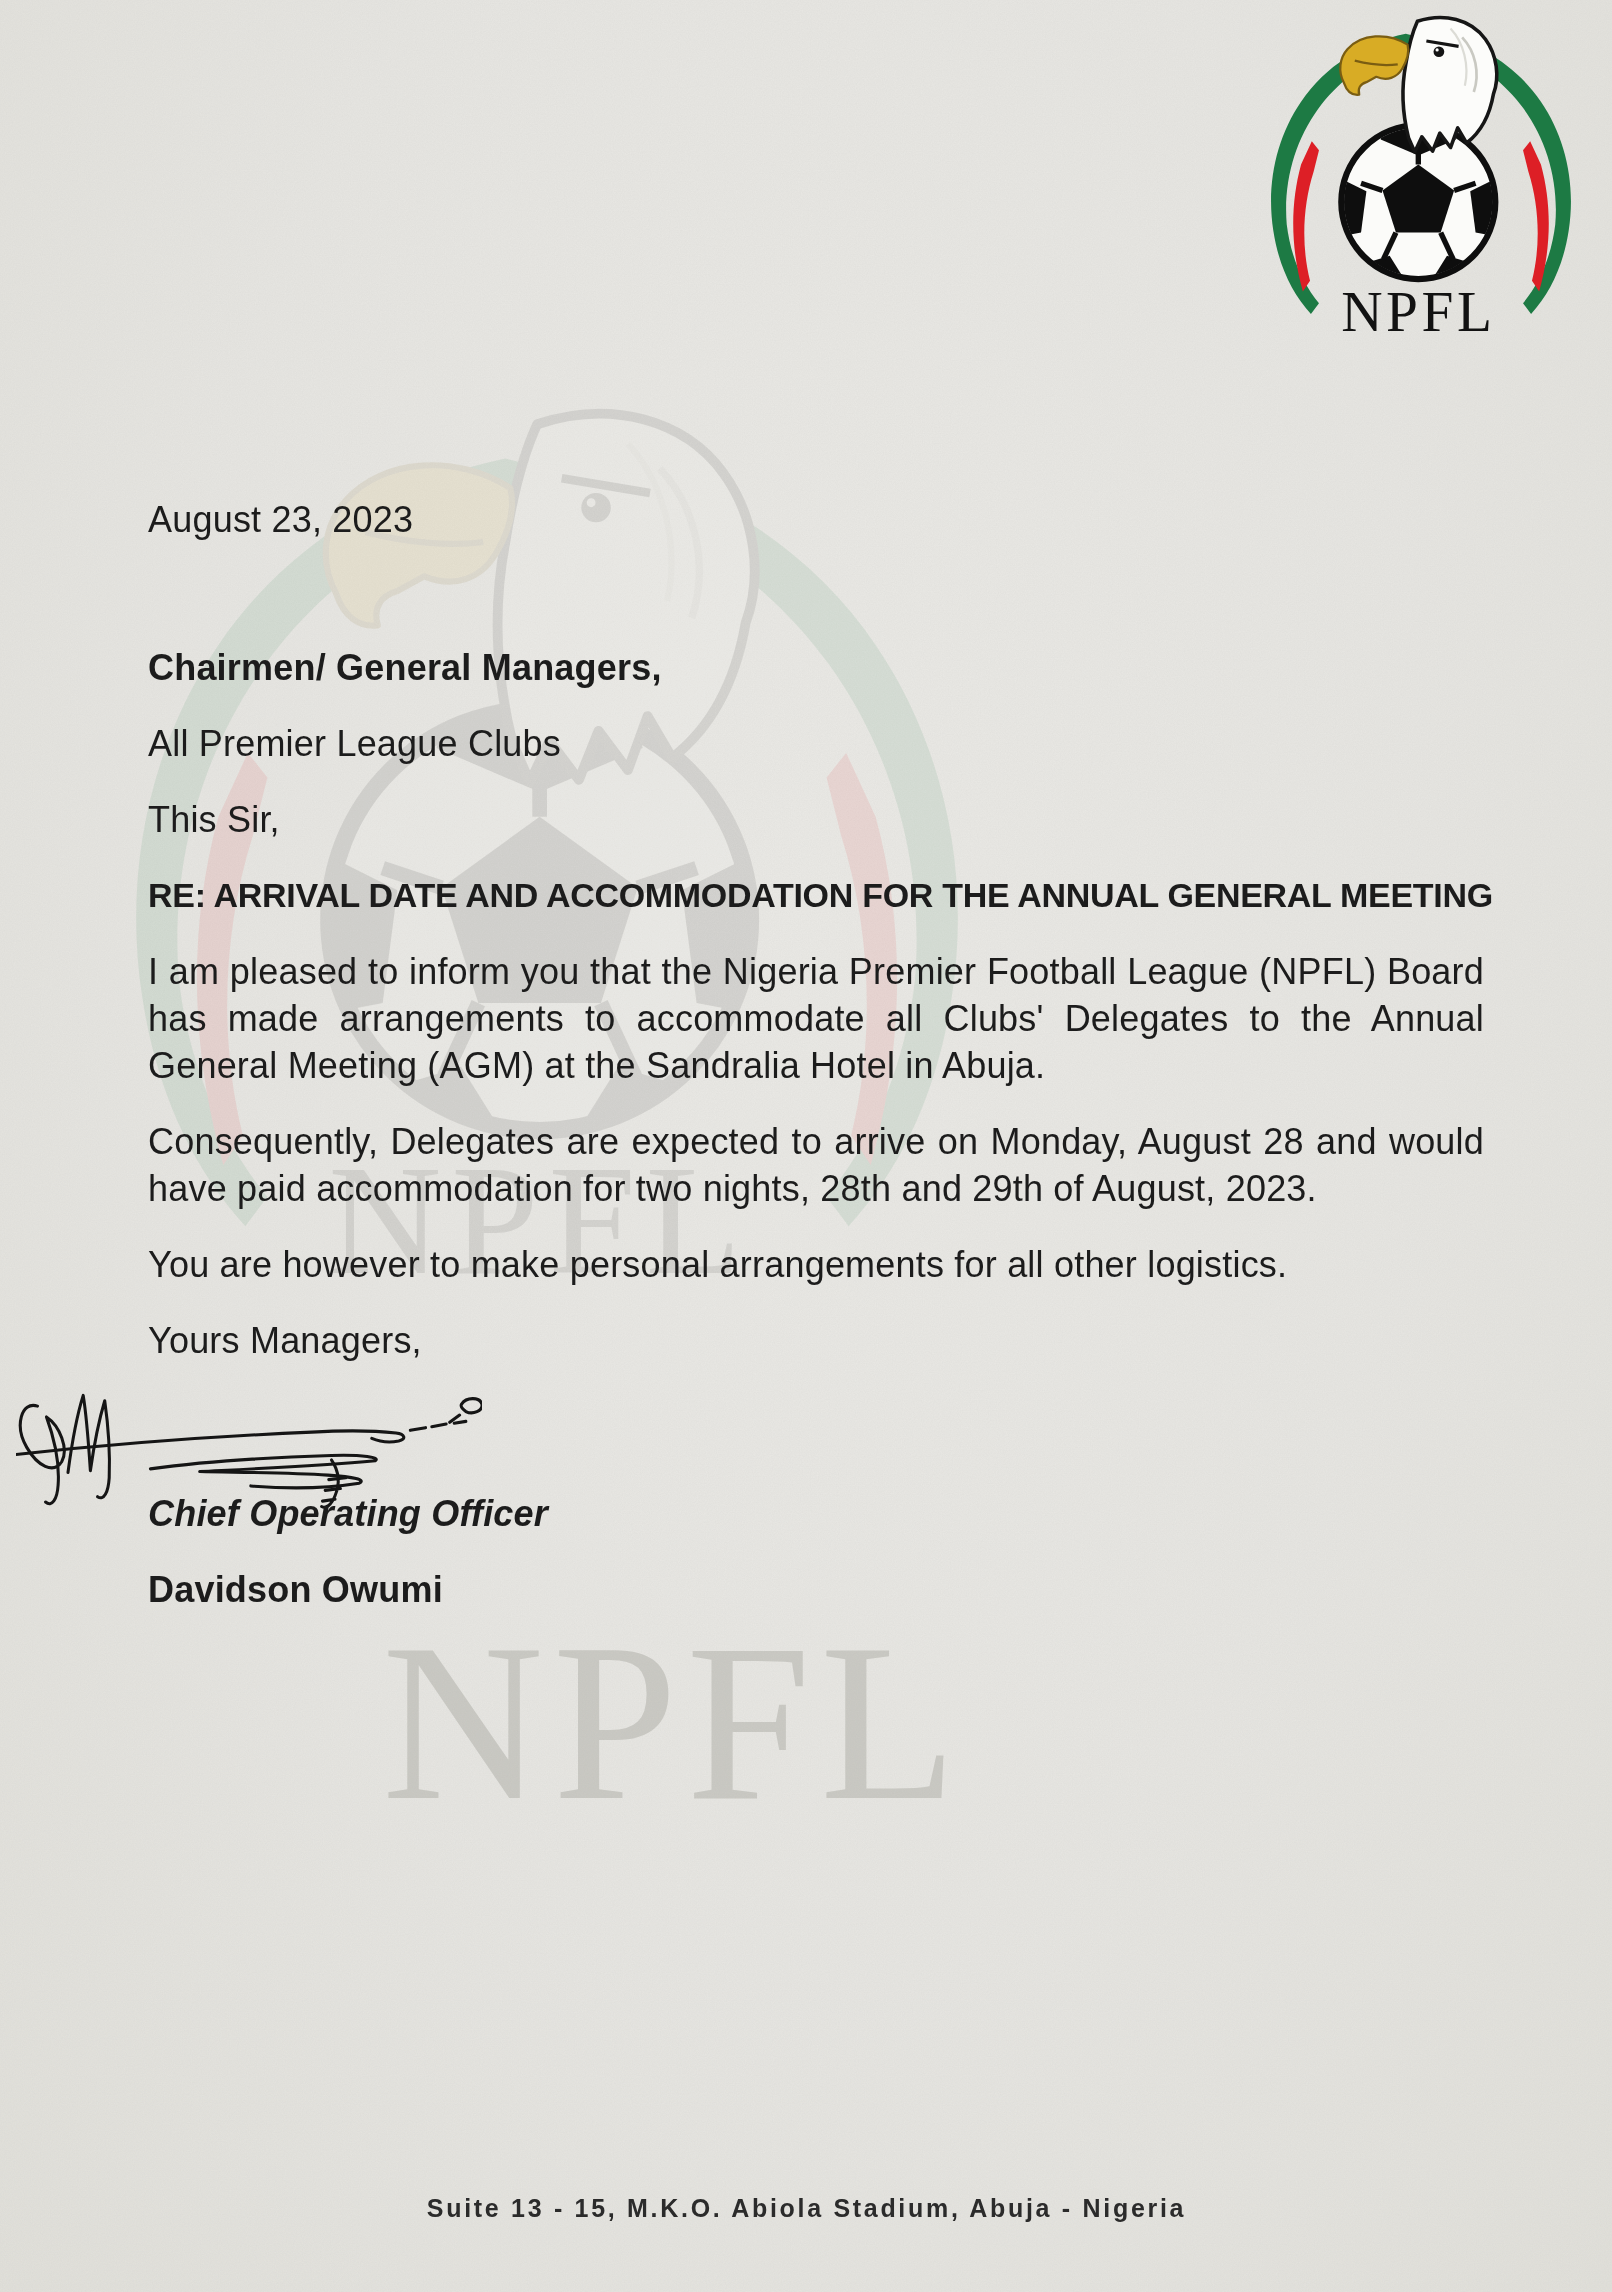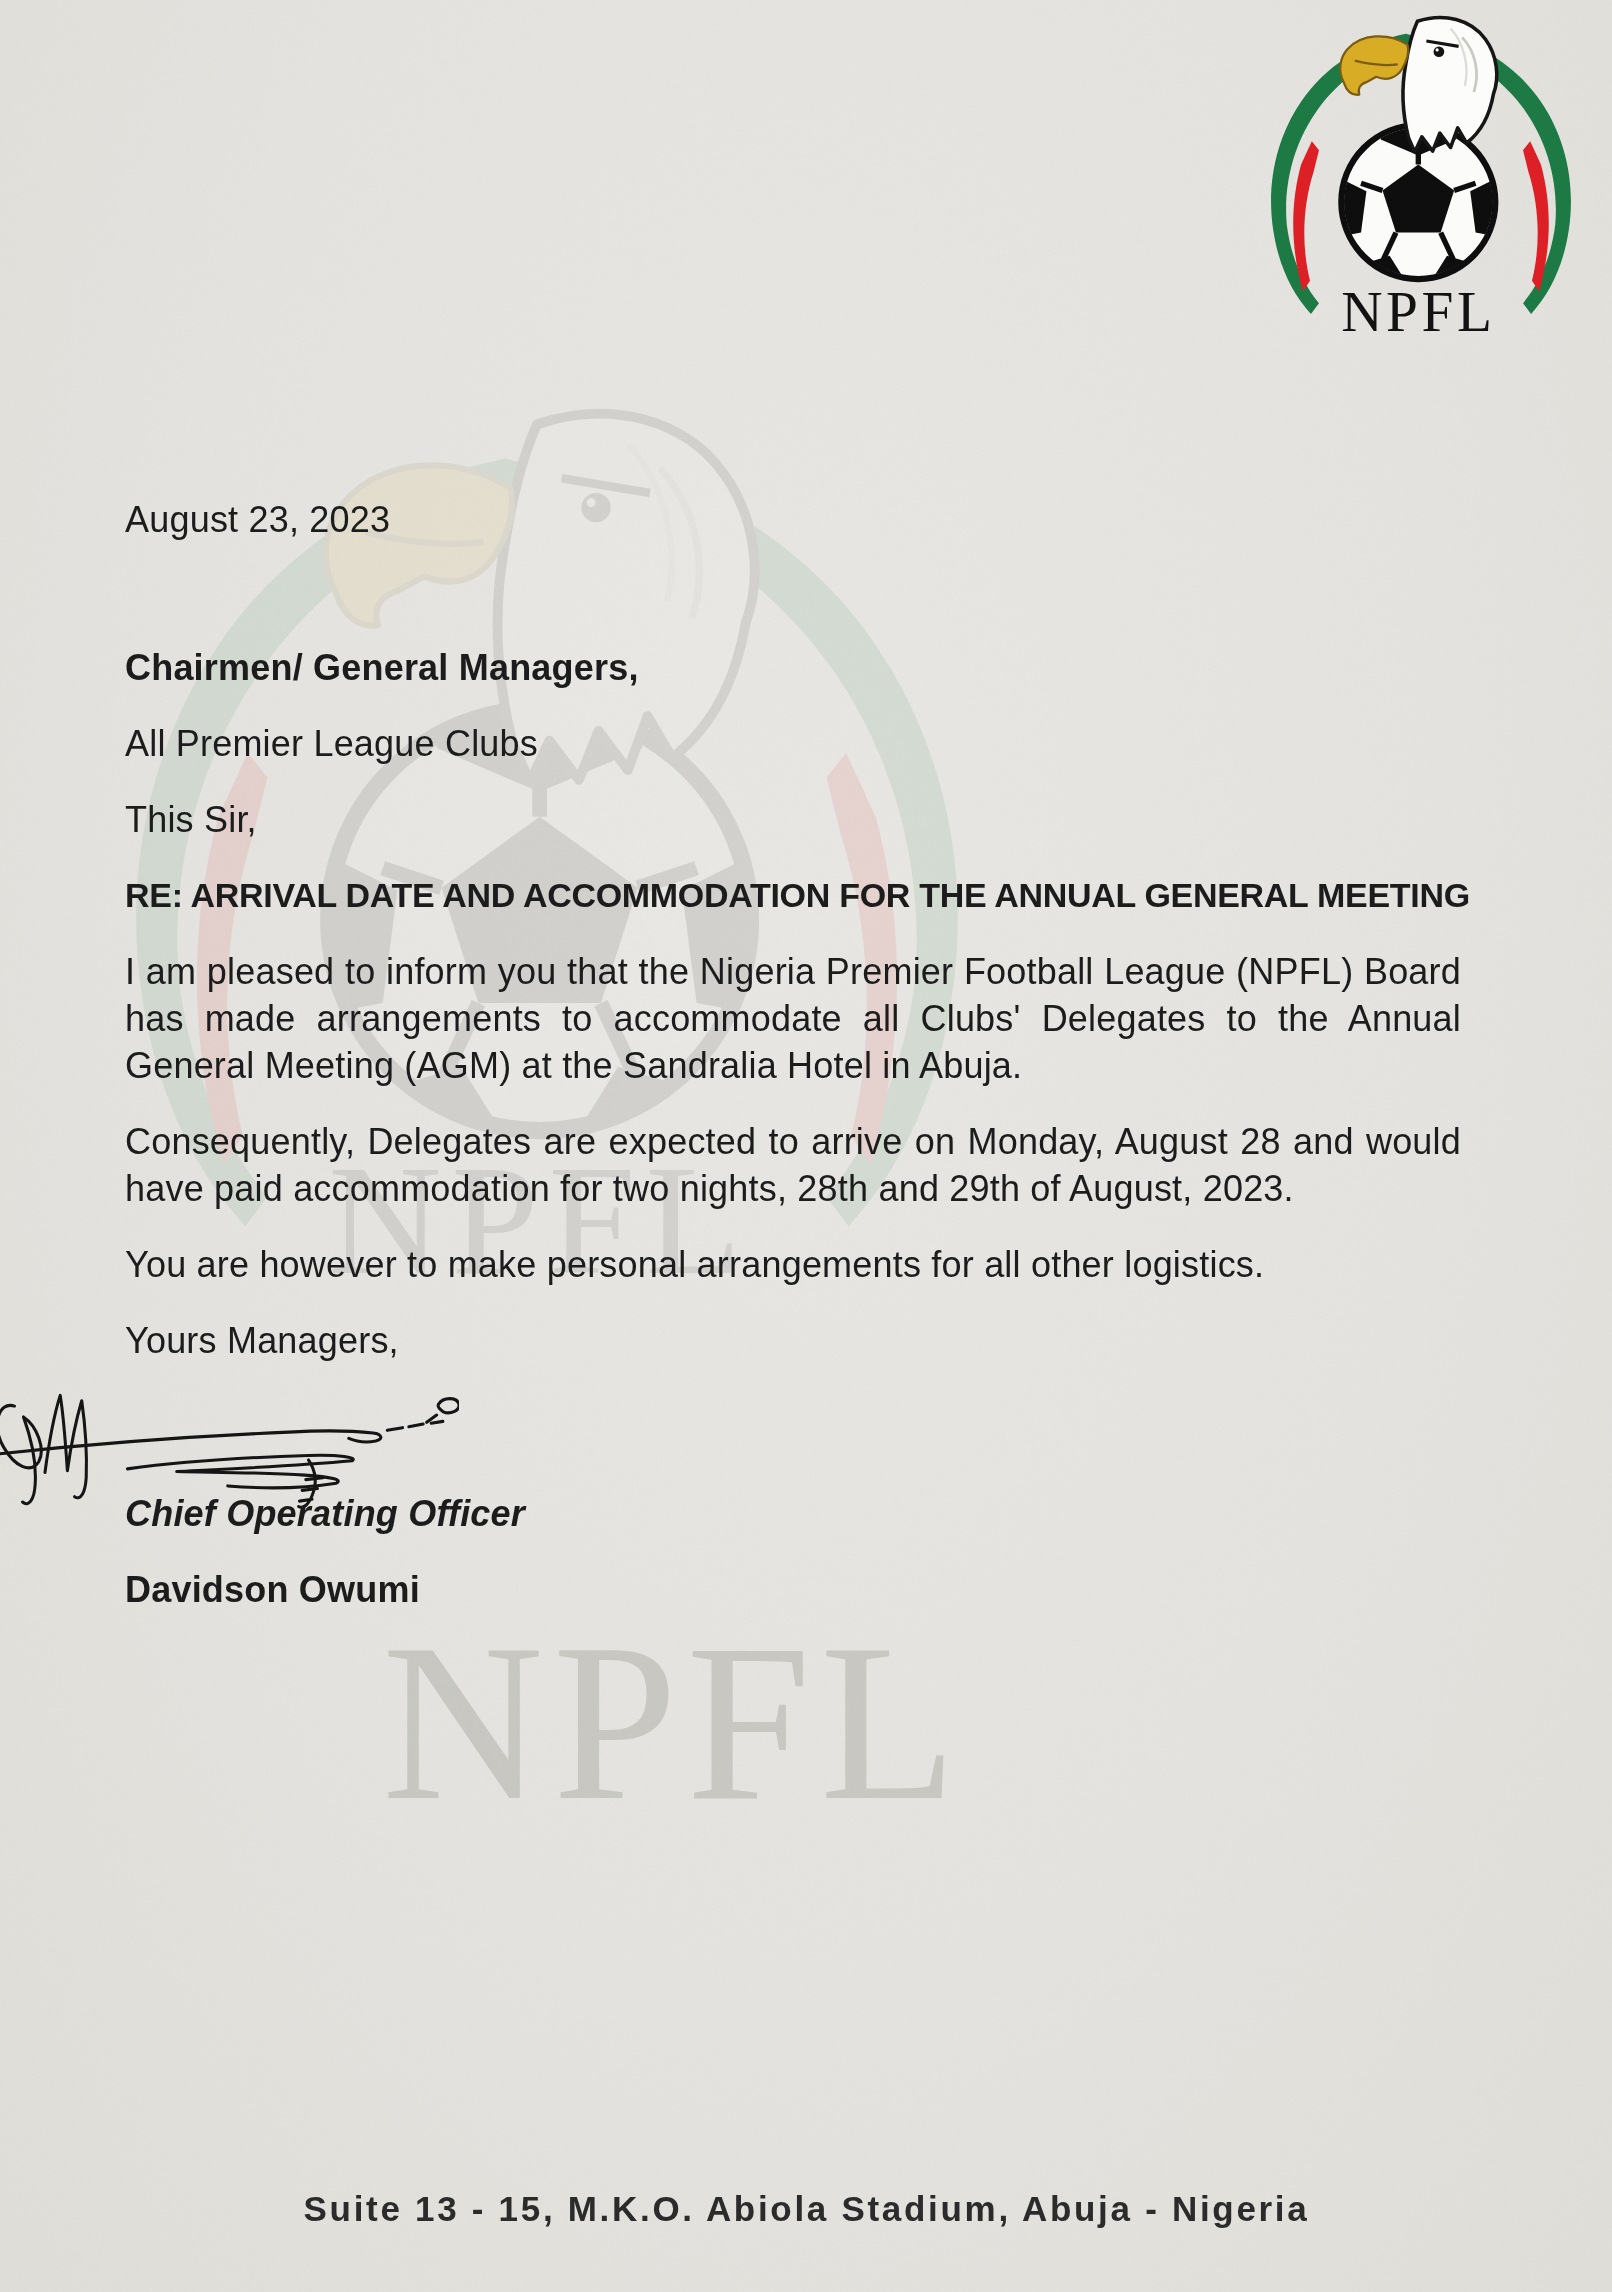--- a/index.html
+++ b/index.html
@@ -14,34 +14,34 @@
   }
   .noise{position:absolute;left:0;top:0;width:1613px;height:2293px;pointer-events:none;}
   .logo{position:absolute;top:7.2px;right:3.6px;width:376px;height:358px;}
   .wm-logo{position:absolute;left:32px;top:385px;width:1030px;height:981px;opacity:0.09;pointer-events:none;}
   .wm-text{
     position:absolute;left:382px;top:1610px;
     font-family:"Liberation Serif", serif;
     font-size:224px;line-height:1;letter-spacing:9px;
     color:#8f8f86;opacity:0.32;pointer-events:none;
   }
-  .content{position:absolute;left:125px;top:496px;width:1336px;}
+  .content{position:absolute;left:148px;top:496px;width:1336px;}
   .content .line, .content p{
     font-size:36px;line-height:47px;margin:0 0 29px 0;letter-spacing:0.2px;
   }
   .date{margin-bottom:101px !important;}
   .bold{font-weight:bold;}
   .italic{font-style:italic;}
   .subject{font-size:34px !important;letter-spacing:-0.3px !important;white-space:nowrap;}
   .content p{text-align:justify;}
   .closing{margin-bottom:0 !important;}
   .signature{display:block;width:466px;height:121px;margin:26px 0 -20.6px -132px;}
   .name{margin-bottom:1.8px !important;}
   .footer{position:absolute;left:0;right:0;top:2191px;text-align:center;color:#2b2b2b;}
-  .f1{font-size:35px;font-weight:bold;letter-spacing:2.7px;line-height:35px;}
+  .f1{font-size:25px;font-weight:bold;letter-spacing:2.7px;line-height:35px;}
   .f2{font-size:26px;letter-spacing:2.2px;line-height:35px;}
   .f2 .fb{font-weight:bold;}
   .sep{display:inline-block;width:2.7px;height:30px;background:#2b2b2b;margin:0 14.3px;transform:translateY(6.3px);}
 </style>
 </head>
 <body>
 
 <div class="page">
 
   <svg class="noise" width="1613" height="2293" viewBox="0 0 1801 2560">

